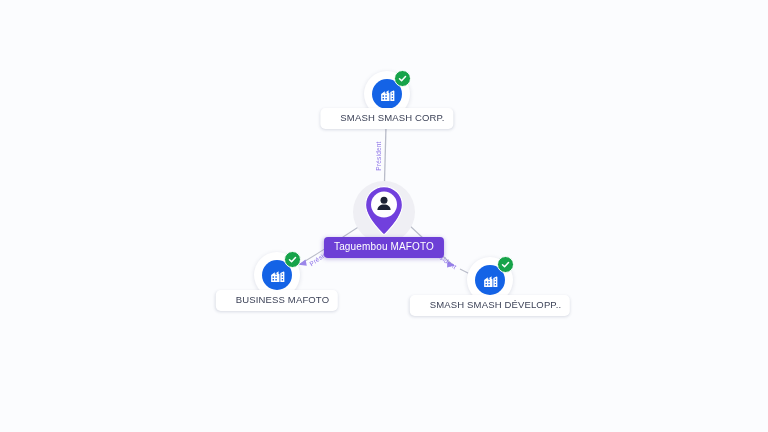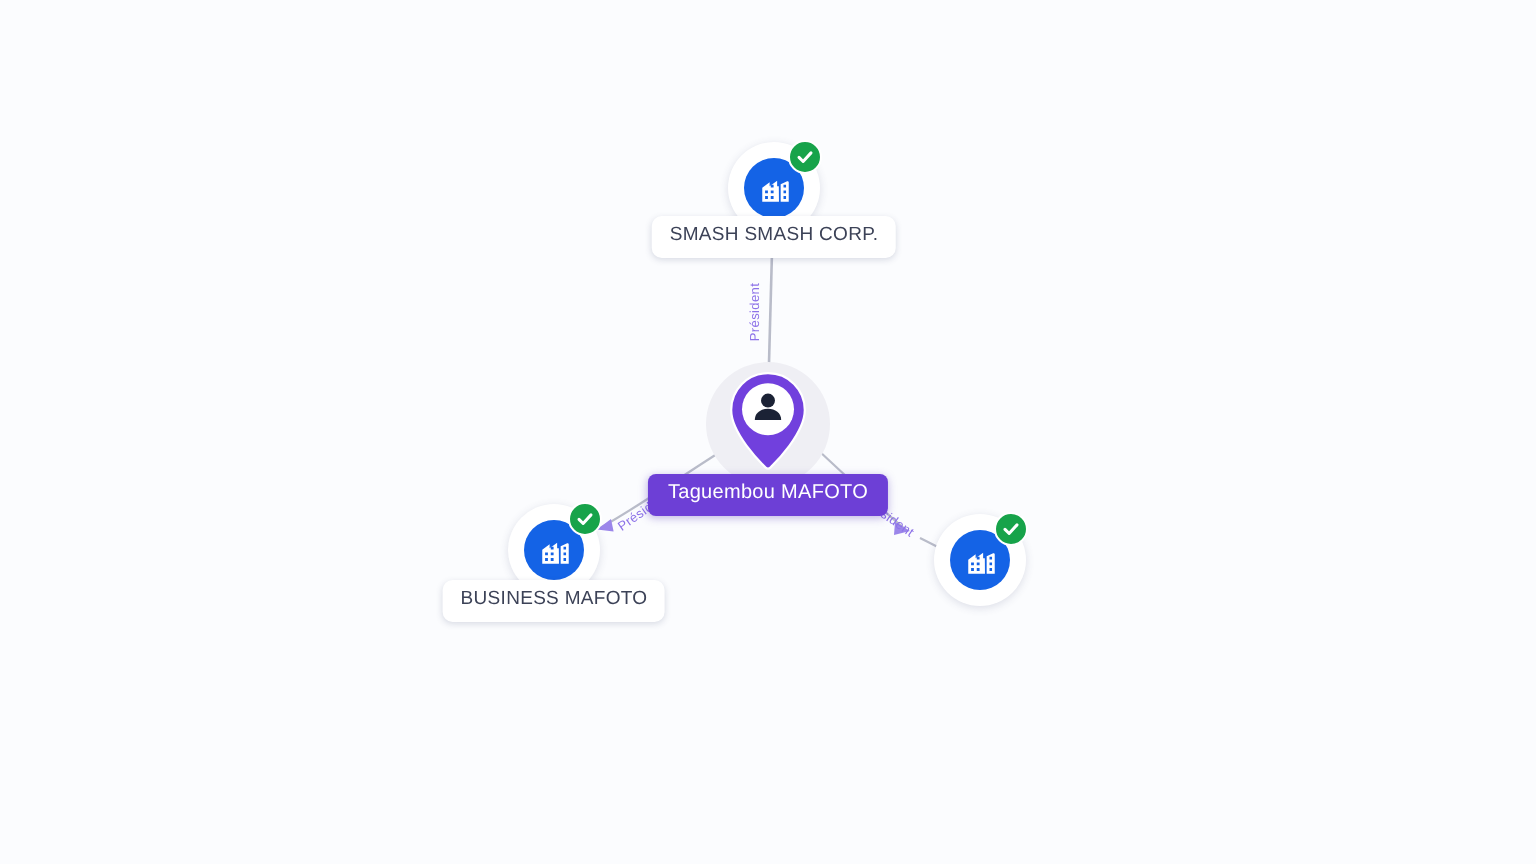--- a/index.html
+++ b/index.html
@@ -100,21 +100,21 @@
 
   
   .node-label {
     position: absolute;
     transform: translate(-50%, 0);
     background: #ffffff;
     color: #3c4257;
     font-size: 9.5px;
     letter-spacing: 0.15px;
     line-height: 1;
-    padding: 5px 9px 6px 9px;
+    padding: 5px 9px 6px 20px;
     border-radius: 5px;
     white-space: nowrap;
     box-shadow: 0 1px 3px rgba(60,70,110,0.18);
   }
   .node-label.person {
     background: #6d3fd6;
     color: #ffffff;
     font-size: 10px;
     padding: 5px 10px 6px 10px;
     border-radius: 4px;
@@ -226,14 +226,15 @@
         <path d="M3 21V11.2l5.2-3.9V10l5.3-3.9V10h1.2l.1 11H3zm2-2h2v-2H5v2zm0-4h2v-2H5v2zm4 4h2v-2H9v2zm0-4h2v-2H9v2zm0-4h2V9H9v2z"></path>
         <path d="M16 21V8.6l4.6-2.1c.5-.2 1.1.2 1.1.8V21h-5.7zm2-2h1.8v-2H18v2zm0-4h1.8v-2H18v2zm0-4h1.8V9H18v2z"></path>
       </svg>
     </div>
     <div class="verified-badge">
       <svg width="9" height="9" viewBox="0 0 24 24" fill="none" stroke="#ffffff" stroke-width="4" stroke-linecap="round" stroke-linejoin="round">
         <path d="M4 12.5 L9.5 18 L20 6.5"></path>
       </svg>
     </div>
   </div>
+  <div class="node-label" style="left:490px; top:295px;">SMASH SMASH DÉVELOPP..</div>
 
 </div>
 
 </body></html>

